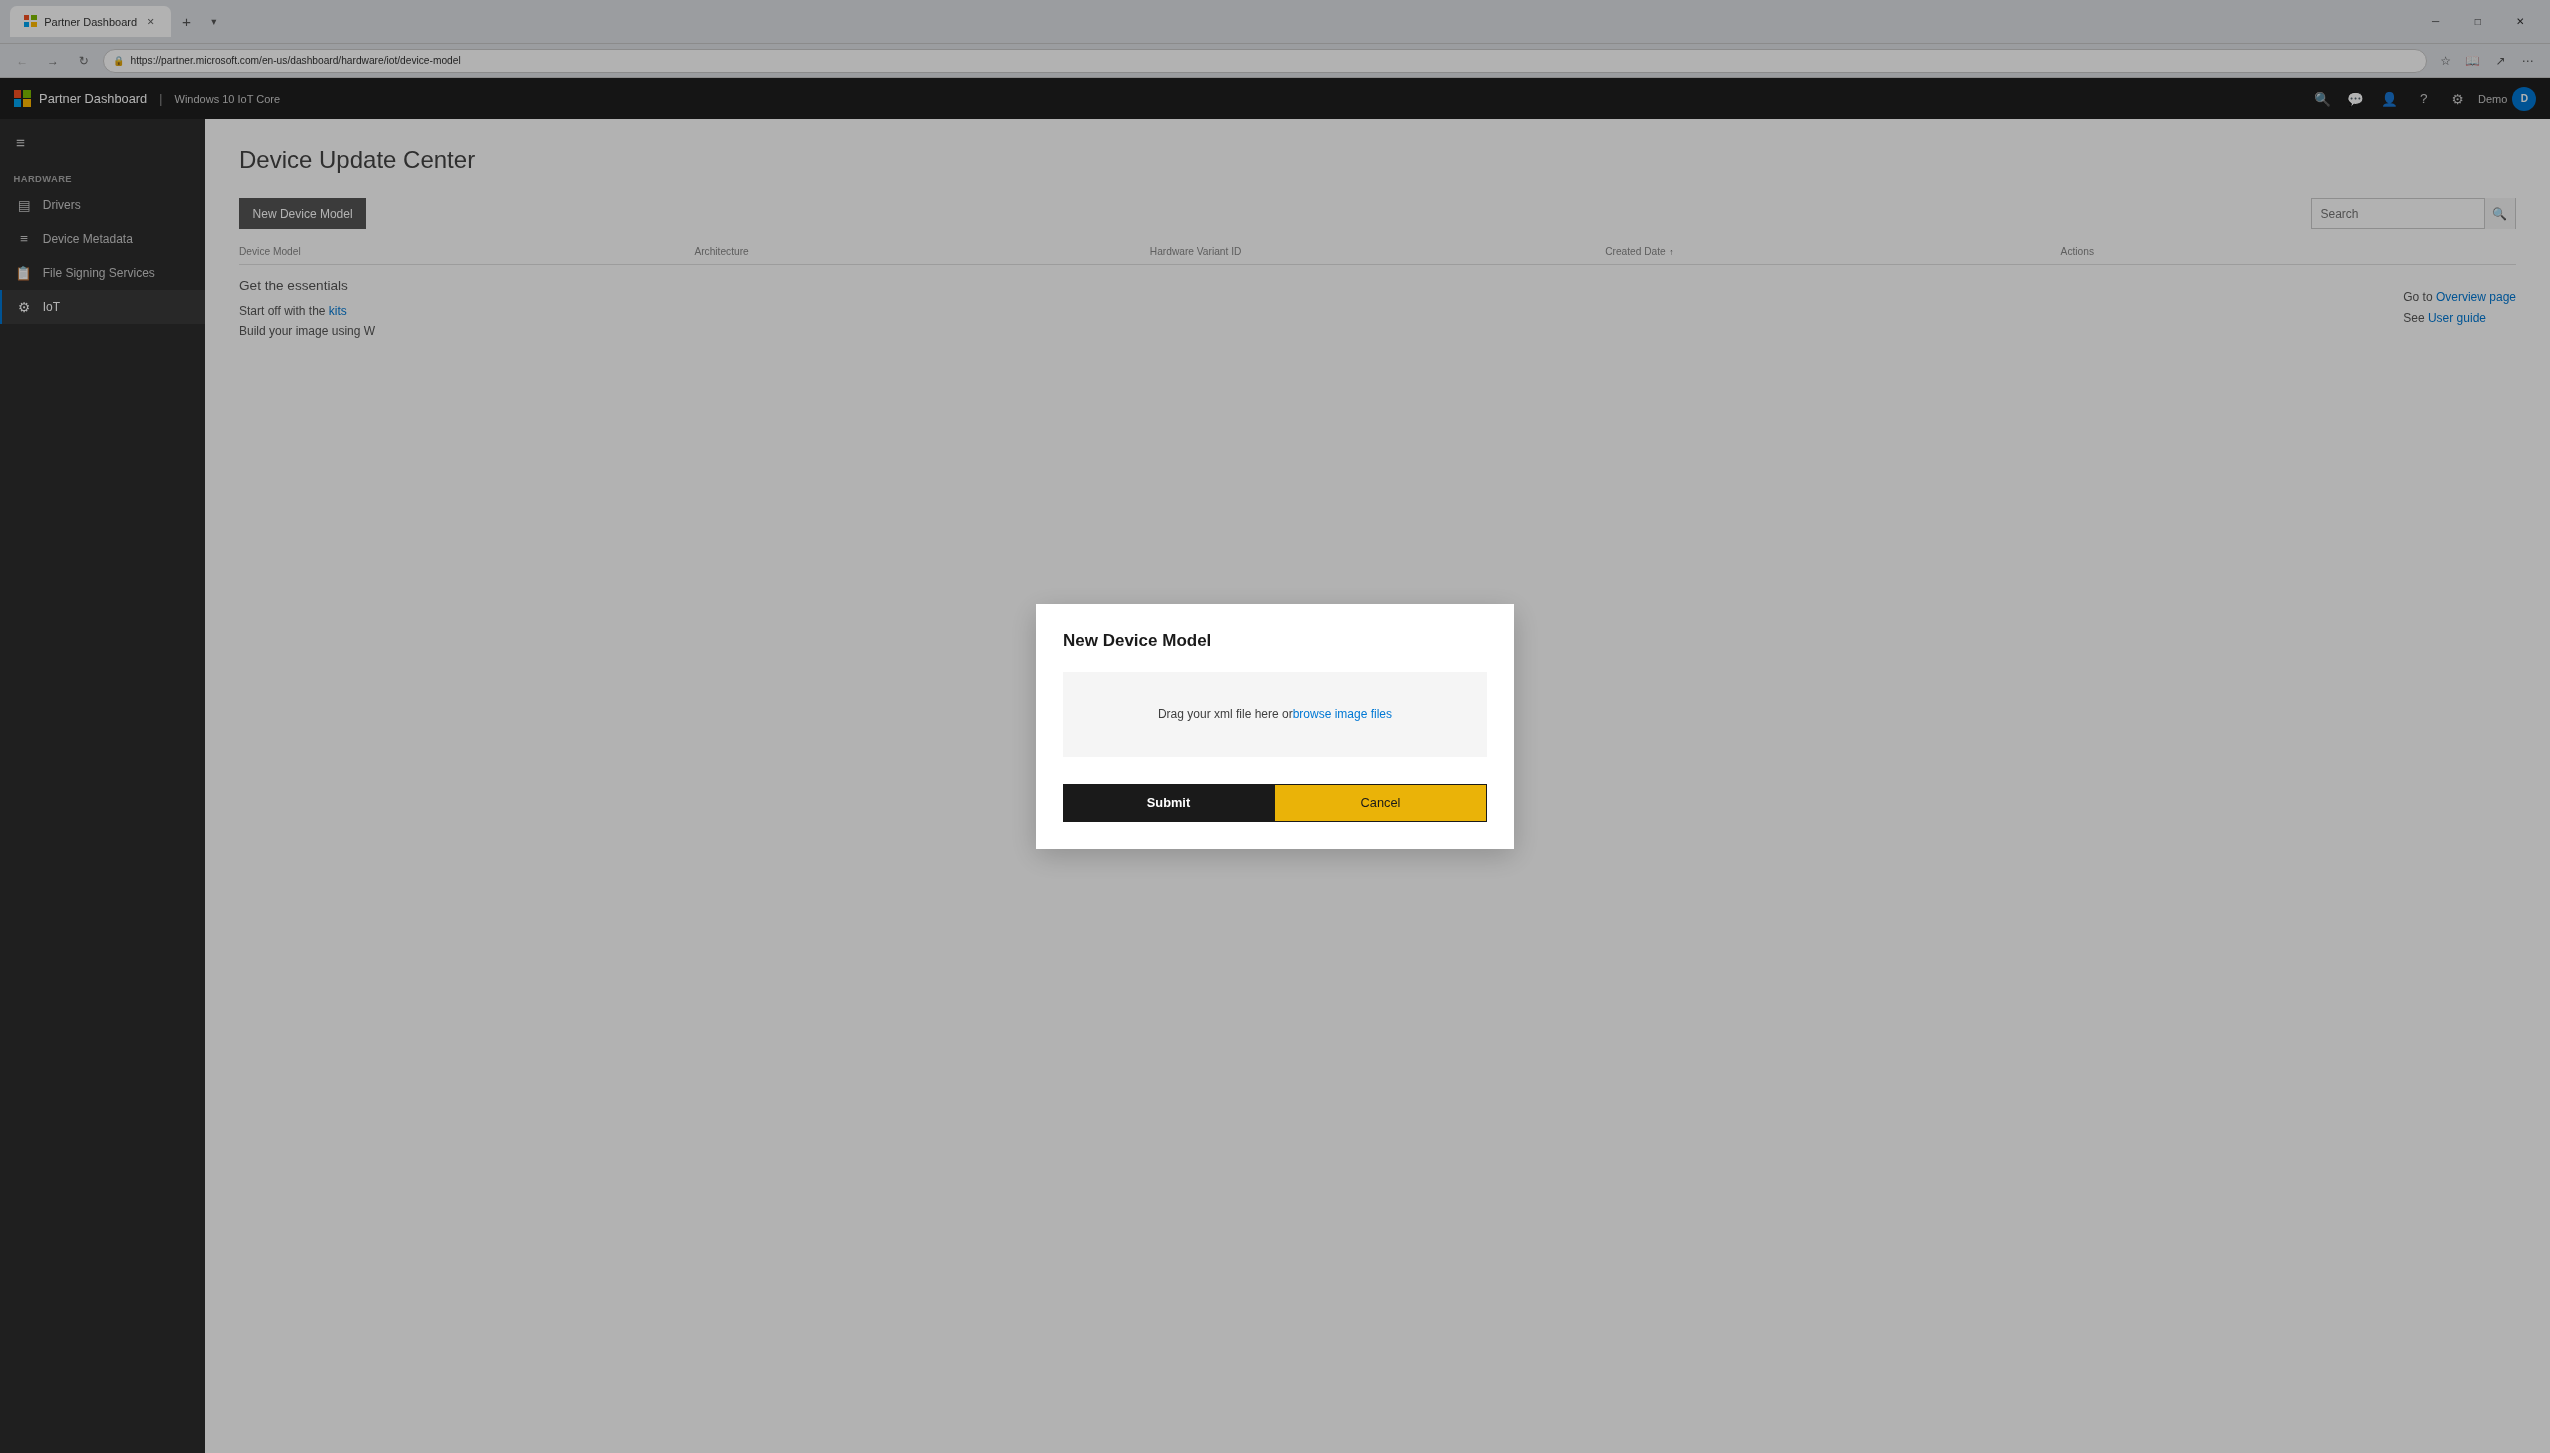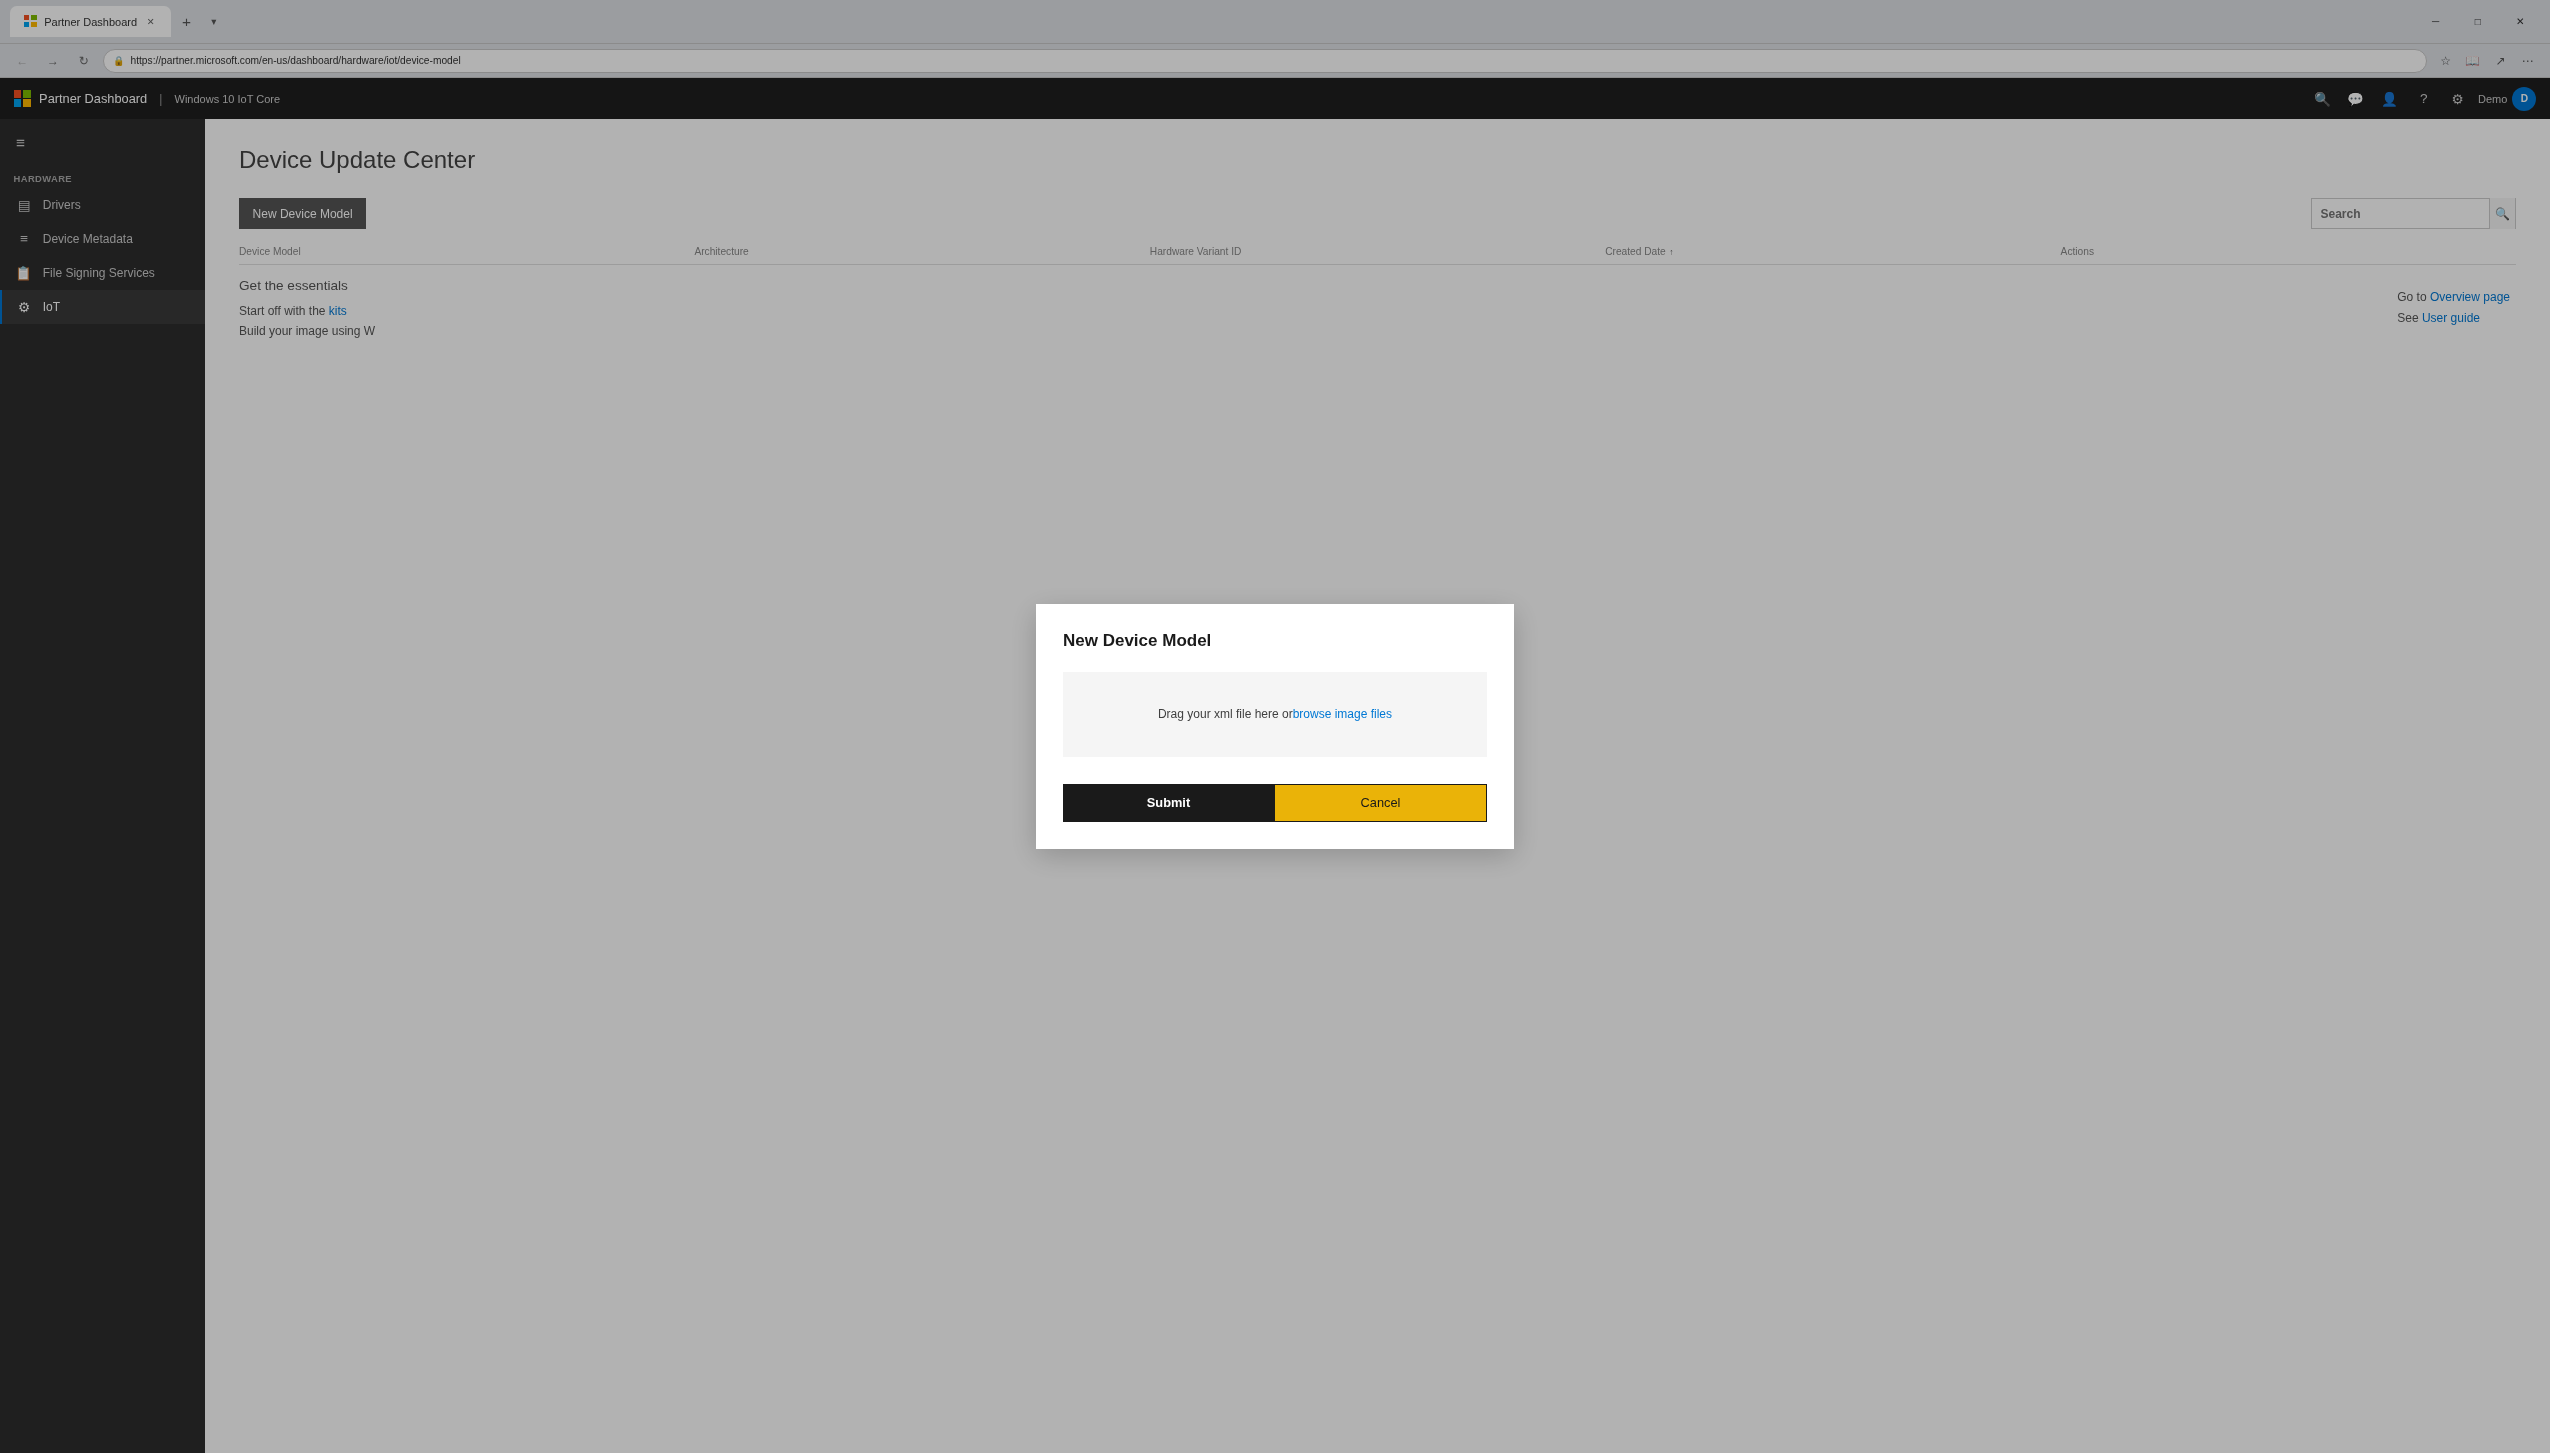--- a/index.html
+++ b/index.html
@@ -320,21 +320,20 @@
       width: 205px;
     }
     .search-input {
       border: none;
       outline: none;
       padding: 0 8.5px;
       font-size: 12px;
       color: #8b5cf6;
       flex: 1;
       height: 100%;
-      font-weight: bold;
     }
     .search-btn {
       width: 31px;
       height: 31px;
       display: flex;
       align-items: center;
       justify-content: center;
       background: #f5f5f5;
       border-left: 0.9px solid #ccc;
       cursor: pointer;
@@ -371,21 +370,21 @@
     .body-text {
       color: #555;
       font-size: 12px;
       margin-bottom: 6.8px;
     }
     .link-text { color: #0078d4; text-decoration: none; }
 
     
     .side-links {
       position: absolute;
-      right: 40px;
+      right: 34px;
       top: 171px;
       font-size: 12px;
       color: #555;
     }
     .side-links p { margin-bottom: 6.8px; }
 
     
     .overlay {
       position: fixed;
       top: 0; left: 0; right: 0; bottom: 0;

